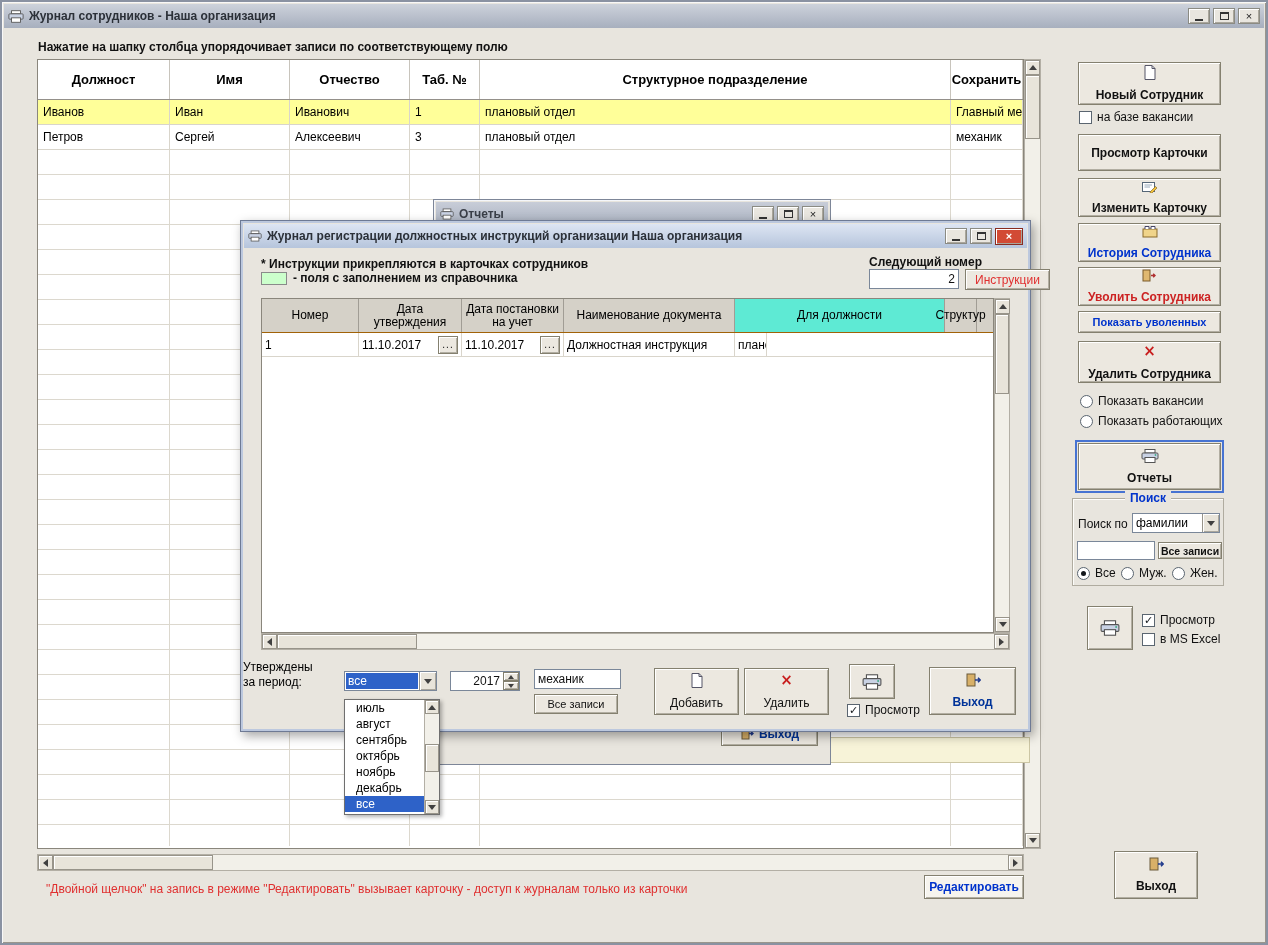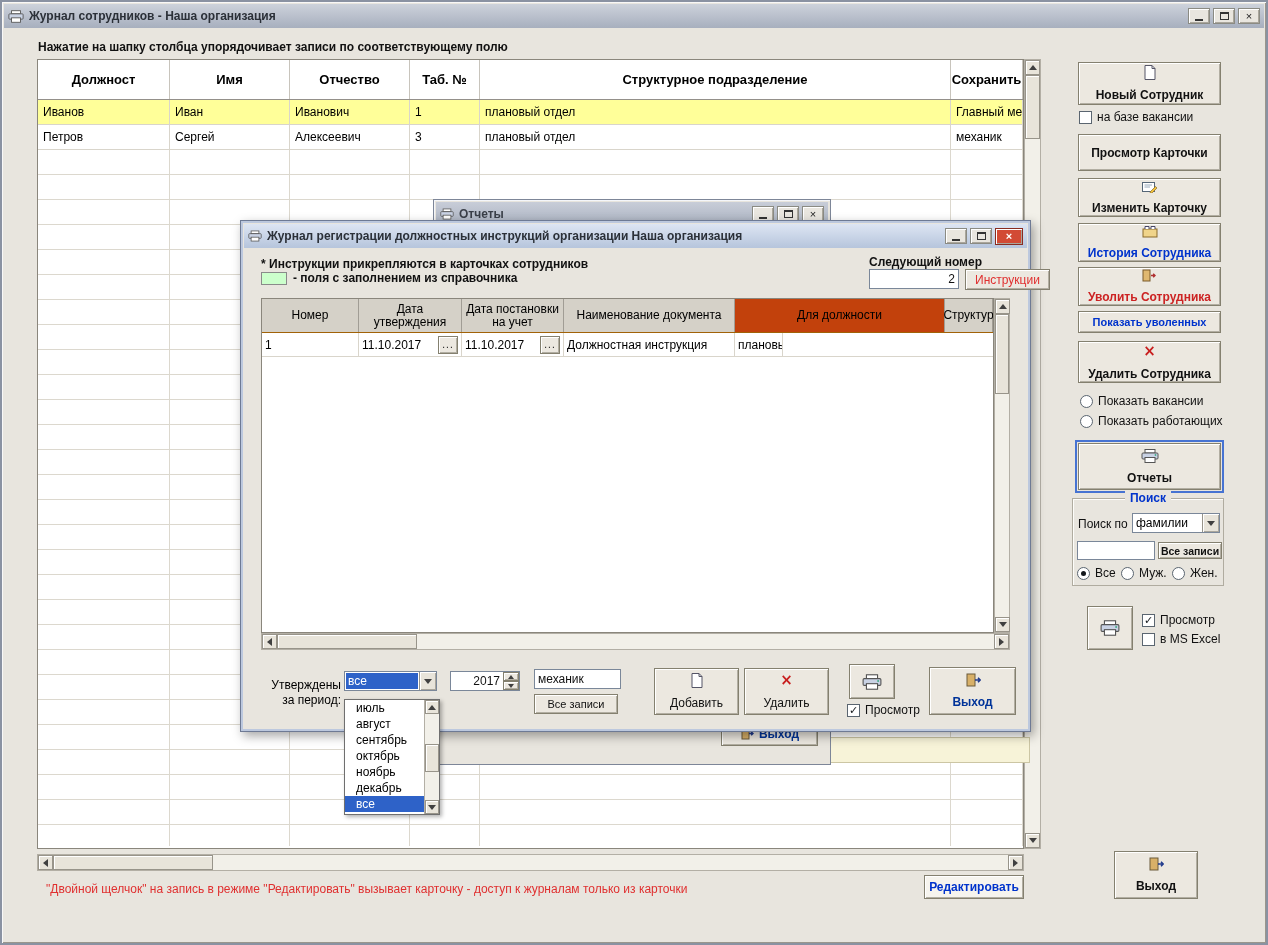--- a/index.html
+++ b/index.html
@@ -33,24 +33,24 @@
   .erow{display:flex;height:25px;background:#fff;border-bottom:1px solid #d9d5cb}
   .erow.sel{background:#ffff99}
   .cell{display:flex;align-items:center;padding:0 5px;font-size:12px;border-right:1px solid #d9d5cb;white-space:nowrap;overflow:hidden;flex:none}
   .c0{width:132px}.c1{width:120px}.c2{width:120px}.c3{width:70px}.c4{width:471px}.c5{width:72px}
   .emp-empty{display:flex;height:696px;background:repeating-linear-gradient(to bottom,#fff 0 24px,#dcd8ce 24px 25px)}
   .eline{border-right:1px solid #dcd8ce;flex:none;height:100%}
 
   
   .dhead{display:flex;height:34px;background:#d5d1c8;border-bottom:1px solid #a16207}
   .dh{display:flex;align-items:center;justify-content:center;text-align:center;font-size:12px;line-height:13px;border-right:1px solid #a19d95;flex:none;padding:0 2px}
-  .dh.green{background:#c2410c}
+  .dh.green{background:#5eead4}
   .drow{display:flex;height:24px;background:#fff;border-bottom:1px solid #d9d5cb}
   .dc{display:flex;align-items:center;padding:0 3px;font-size:12px;border-right:1px solid #d9d5cb;white-space:nowrap;overflow:hidden;flex:none}
-  .d0{width:97px}.d1{width:103px}.d2{width:102px}.d3{width:171px}.d4{width:210px}.d5{width:48px}
+  .d0{width:97px}.d1{width:103px}.d2{width:102px}.d3{width:171px}.d4{width:210px}.d5{width:32px}
   .dots{width:20px;height:18px;font-size:10px;letter-spacing:1px;flex:none;margin-left:auto}
 
   
   .sbv{position:absolute;display:flex;flex-direction:column;background:#f2f0e9;border:1px solid #b3afa5}
   .sbh{position:absolute;display:flex;background:#f2f0e9;border:1px solid #b3afa5}
   .sbtn{flex:none;width:15px;height:15px;background:#e8e4da;border:1px solid #98948a;box-shadow:inset 1px 1px 0 #fff;display:flex;align-items:center;justify-content:center}
   .strack{flex:1;position:relative}
   .sthumb{position:absolute;background:#e8e4da;border:1px solid #98948a;box-shadow:inset 1px 1px 0 #fff}
   .t-up{width:0;height:0;border-left:4px solid transparent;border-right:4px solid transparent;border-bottom:5px solid #404040}
   .t-down{width:0;height:0;border-left:4px solid transparent;border-right:4px solid transparent;border-top:5px solid #404040}
@@ -398,21 +398,21 @@
           <div class="t-left"></div>
         </div>
       <div class="strack">
           <div class="sthumb" style="top:0;bottom:0;left:0;width:140px"></div>
         </div>
       <div class="sbtn">
           <div class="t-right"></div>
         </div>
     </div>
 
-    <div class="abs" style="left:2px;top:457px;width:98px;text-align:right;font-size:12px;line-height:15px">
+    <div class="abs" style="left:2px;top:439px;width:98px;font-size:12px;line-height:15px">
       <div>Утверждены</div>
       <div>за период:</div>
     </div>
 
     <div class="combo" style="left:103px;top:450px;width:93px;height:20px">
       <span class="cval hl">все</span>
       <span class="cbtn">
           <span class="t-down"></span>
         </span>
     </div>

